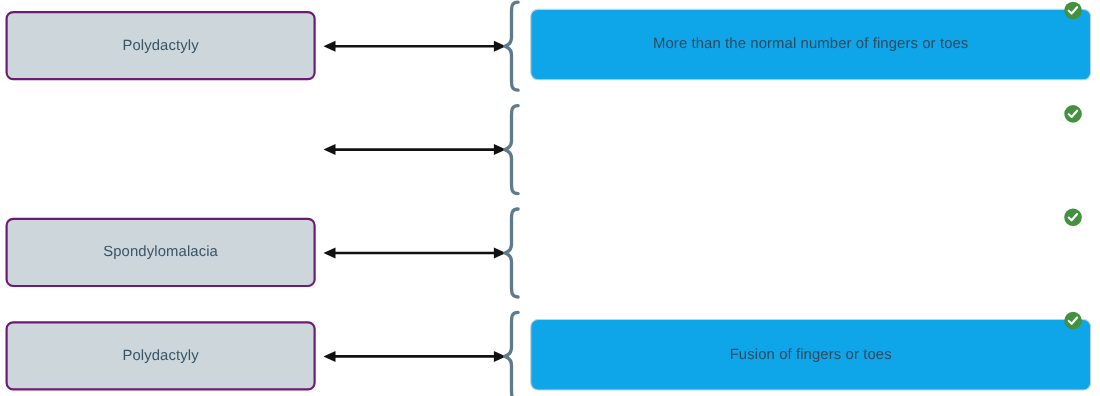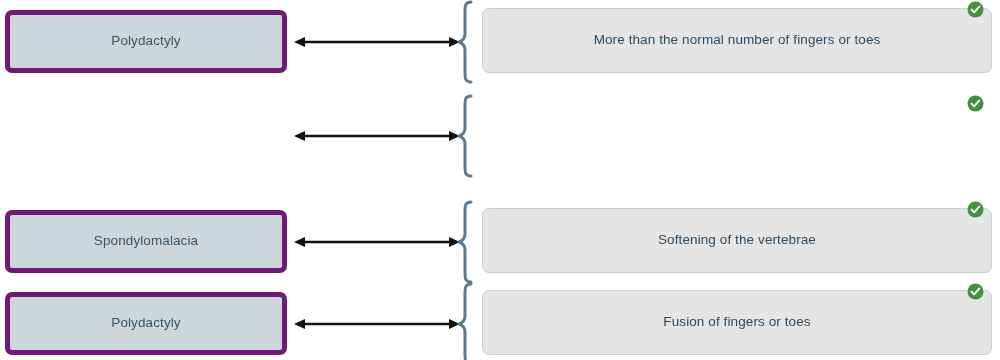--- a/index.html
+++ b/index.html
@@ -32,21 +32,21 @@
 
   
   .term-tile {
     position: absolute;
     left: 5px;
     top: 10px;
     width: 282px;
     height: 63px;
     box-sizing: border-box;
     background: #ccd6db;
-    border: 5px solid #701a75;
+    border: 2px solid #701a75;
     border-radius: 7px;
     display: flex;
     align-items: center;
     justify-content: center;
   }
   .term-label {
     font-size: 13.5px;
     color: #3b5567;
     letter-spacing: 0.1px;
     text-align: center;
@@ -72,21 +72,21 @@
   }
 
   
   .definition-card {
     position: absolute;
     left: 482px;
     top: 8px;
     width: 510px;
     height: 65px;
     box-sizing: border-box;
-    background: #e5e5e5;
+    background: #0ea5e9;
     border: 1px solid #c3d2d8;
     border-radius: 7px;
     display: flex;
     align-items: center;
     justify-content: center;
   }
   .definition-text {
     font-size: 13.5px;
     color: #2f4a5e;
     letter-spacing: 0.1px;
@@ -158,42 +158,39 @@
 
 
     <span class="correct-badge">
       <svg width="17" height="17" viewBox="0 0 17 17" xmlns="http://www.w3.org/2000/svg">
         <circle cx="8.5" cy="8.5" r="8" fill="#43903f"></circle>
         <path d="M4.6 8.8 L7.2 11.3 L12.2 5.6" fill="none" stroke="#ffffff" stroke-width="2" stroke-linecap="round" stroke-linejoin="round"></path>
       </svg>
     </span>
   </div>
 
-  <div class="match-row" style="top:200px;">
+  <div class="match-row" style="top:188px;">
     <div class="term-tile">
       <span class="term-label">Spondylomalacia</span>
     </div>
 
     <span class="link-arrow">
       <svg width="166" height="16" viewBox="0 0 166 16" xmlns="http://www.w3.org/2000/svg">
         <line x1="8" y1="8" x2="158" y2="8" stroke="#111111" stroke-width="2.4"></line>
         <polygon points="0,8 11,3 11,13" fill="#111111"></polygon>
         <polygon points="166,8 155,3 155,13" fill="#111111"></polygon>
       </svg>
     </span>
 
     <span class="brace">
       <svg width="18" height="84" viewBox="0 0 18 84" xmlns="http://www.w3.org/2000/svg">
         <path d="M15 2 C9 2 9 6 9 12 L9 34 C9 39 6 41 3 42 C6 43 9 45 9 50 L9 72 C9 78 9 82 15 82" fill="none" stroke="#5d7b8c" stroke-width="3" stroke-linecap="round" stroke-linejoin="round"></path>
       </svg>
     </span>
 
-    <div class="definition-card">
-      <span class="definition-text">Softening of the vertebrae</span>
-    </div>
 
     <span class="correct-badge">
       <svg width="17" height="17" viewBox="0 0 17 17" xmlns="http://www.w3.org/2000/svg">
         <circle cx="8.5" cy="8.5" r="8" fill="#43903f"></circle>
         <path d="M4.6 8.8 L7.2 11.3 L12.2 5.6" fill="none" stroke="#ffffff" stroke-width="2" stroke-linecap="round" stroke-linejoin="round"></path>
       </svg>
     </span>
   </div>
 
   <div class="match-row" style="top:282px;">

